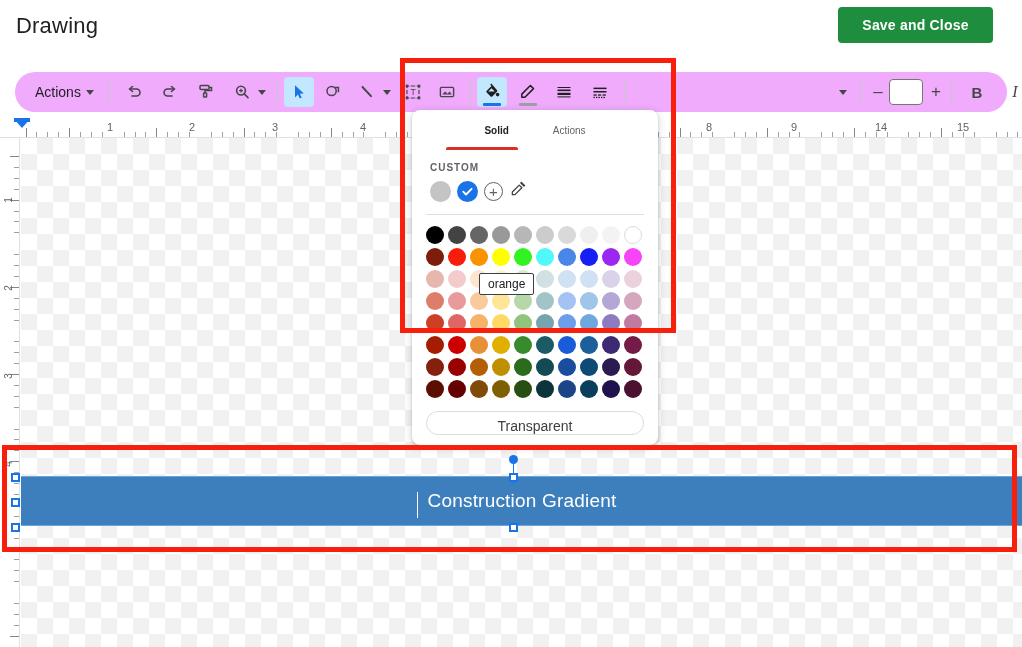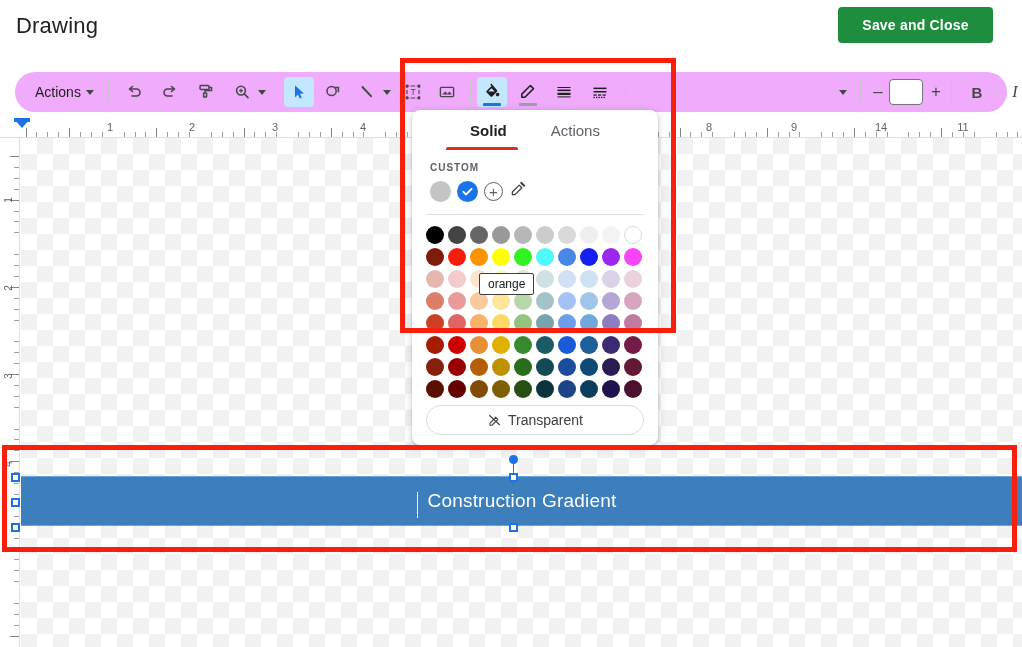--- a/index.html
+++ b/index.html
@@ -115,37 +115,37 @@
   .rot-dot { position:absolute; width:9px; height:9px; border-radius:50%; background:#1a73e8; }
 
   
   .picker {
     position:absolute; left:412px; top:110px; width:246px; height:335px;
     background:#ffffff; border-radius:8px;
     box-shadow:0 2px 6px 2px rgba(60,64,67,.15), 0 1px 2px 0 rgba(60,64,67,.3);
     z-index:30;
   }
   .tabs { position:relative; height:40px; display:flex; align-items:center; justify-content:center; gap:44px; }
-  .tab { font-size:15px; color:#5f6368; cursor:pointer; padding-bottom:10px; padding-top:10px;text-align:center; }
+  .tab { font-size:10px; color:#5f6368; cursor:pointer; padding-bottom:10px; padding-top:10px;text-align:center; }
   .tab.active { color:#202124; font-weight:bold; }
   .tab-underline { position:absolute; bottom:0; left:34px; width:72px; height:3px; background:#d93025; border-radius:2px 2px 0 0;}
   .custom-label { font-size:10px; letter-spacing:1px; color:#5f6368; margin:12px 0 0 18px; font-weight:bold;}
   .custom-row { display:flex; align-items:center; gap:6px; margin:7px 0 0 18px; }
   .sw-gray { width:21px;height:21px;border-radius:50%;background:#c4c4c4; cursor:pointer;}
   .sw-check { width:21px;height:21px;border-radius:50%;background:#1a73e8; display:flex;align-items:center;justify-content:center; cursor:pointer;}
   .sw-plus { width:19px;height:19px;border-radius:50%;border:1px solid #5f6368; display:flex;align-items:center;justify-content:center;font-size:15px;color:#5f6368; cursor:pointer;}
   .divider { height:1px; background:#e0e0e0; margin:12px 14px 0 14px;}
   .grid { margin:9px 0 0 12px; display:grid; grid-template-columns:repeat(10, 22px); grid-auto-rows:22px; gap:0px; }
   .sw { width:18px;height:18px;border-radius:50%; margin:2px; cursor:pointer; }
   .sw.white { border:1px solid #dadce0; width:18px;height:18px;}
   .transparent-btn {
-    position:absolute; left:14px; bottom:10px; width:218px; height:30px;
+    position:absolute; left:14px; bottom:10px; width:218px; height:24px;
     border:1px solid #dadce0; border-radius:16px; background:#fff;
     display:flex; align-items:center; justify-content:center; gap:6px;
-    font-size:14px; color:#3c4043; cursor:pointer;
+    font-size:14px; color:#3c4043; cursor:pointer;flex-direction:column;
   }
   .tooltip {
     position:absolute; left:479px; top:273px; padding:3px 8px;
     background:#ffffff; border:1px solid #3c4043; color:#202124;
     font-size:12px; border-radius:2px; z-index:60; white-space:nowrap;
   }
 
   
   .annot { position:absolute; border:5px solid #f8200c; z-index:80; pointer-events:none; }
   .annot-tool { left:400px; top:58px; width:276px; height:275px; }
@@ -405,21 +405,21 @@
         <div class="tick minor" style="left: 1017.4px;"></div>
       </div>
     <div id="hnums">
         <div class="rnum" style="left: 110px;">1</div>
         <div class="rnum" style="left: 192px;">2</div>
         <div class="rnum" style="left: 275px;">3</div>
         <div class="rnum" style="left: 363px;">4</div>
         <div class="rnum" style="left: 709px;">8</div>
         <div class="rnum" style="left: 794px;">9</div>
         <div class="rnum" style="left: 881px;">14</div>
-        <div class="rnum" style="left: 963px;">11</div>
+        <div class="rnum" style="left: 963px;">15</div>
       </div>
     <div class="indent-bar"></div>
     <div class="indent-marker"></div>
   </div>
 
   <div class="vruler">
     <div id="vticks">
         <div class="vtick major" style="top: 18px;"></div>
         <div class="vtick minor" style="top: 28.9px;"></div>
         <div class="vtick minor" style="top: 39.8px;"></div>

